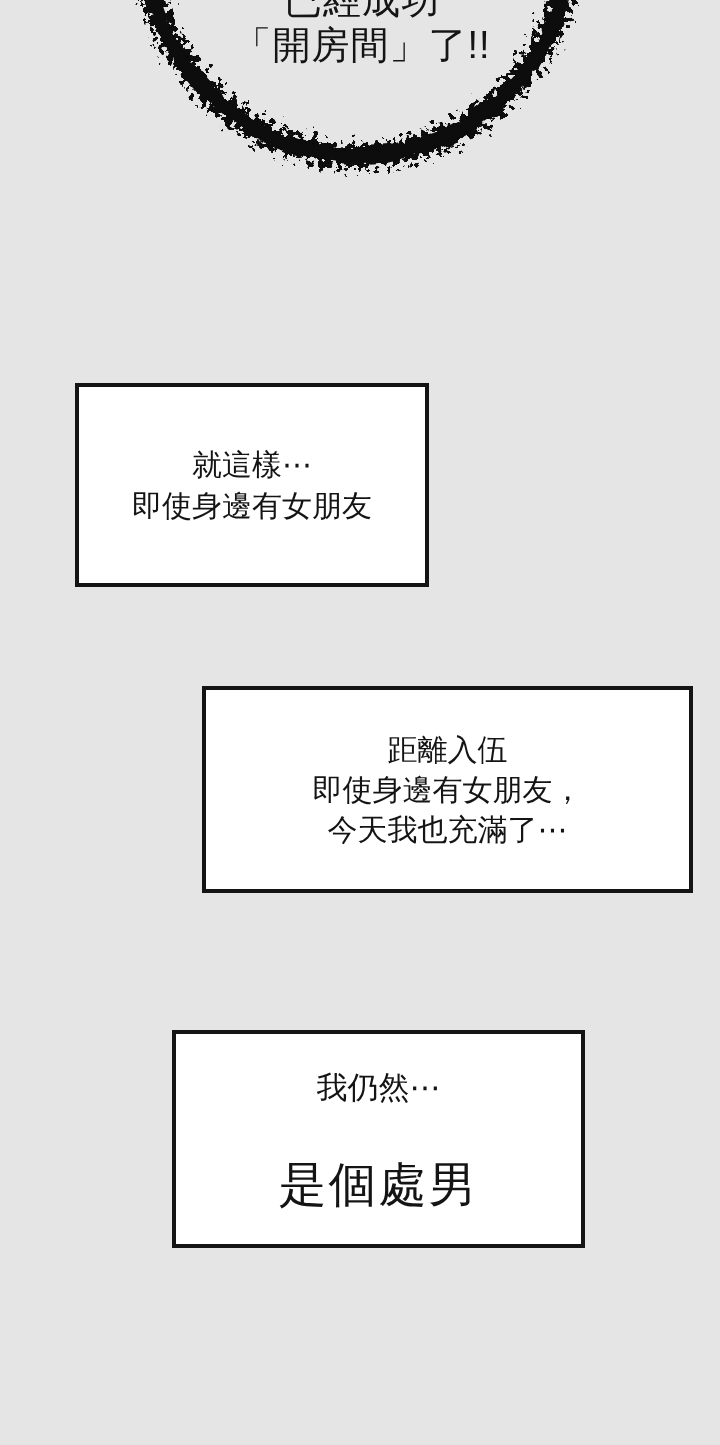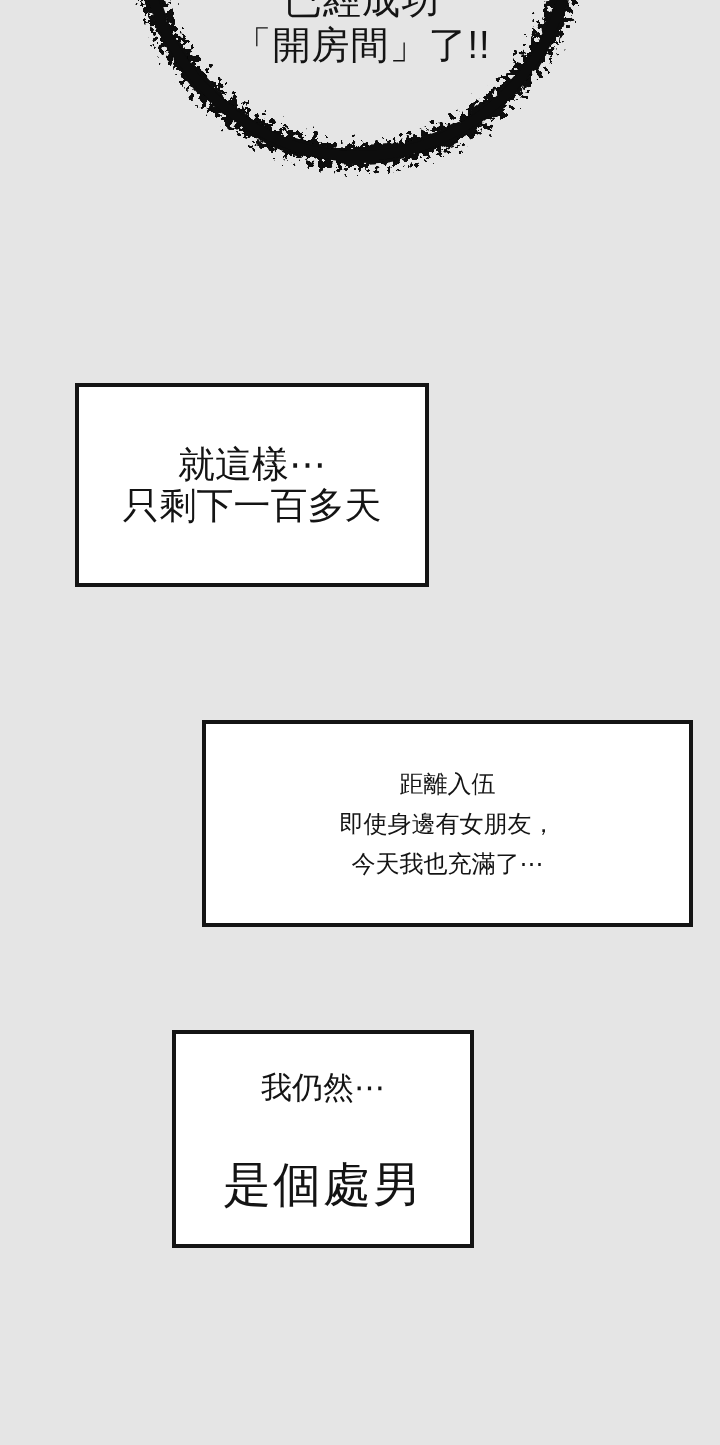--- a/index.html
+++ b/index.html
@@ -40,23 +40,23 @@
     position: absolute;
     border: 4px solid #141414;
     background: #ffffff;
     display: flex;
     flex-direction: column;
     align-items: center;
     justify-content: center;
     text-align: center;
     white-space: nowrap;
   }
-  .box1 { left: 75px;  top: 383px;  width: 354px; height: 204px; font-size: 37px; line-height: 41px; }
-  .box2 { left: 202px; top: 720px;  width: 491px; height: 207px; font-size: 24px; line-height: 40px; }
-  .box3 { left: 172px; top: 1030px; width: 302px; height: 218px; font-size: 31px; line-height: 45px; }
+  .box1 { left: 75px;  top: 383px;  width: 354px; height: 204px; font-size: 30px; line-height: 41px; }
+  .box2 { left: 202px; top: 686px;  width: 491px; height: 207px; font-size: 30px; line-height: 40px; }
+  .box3 { left: 172px; top: 1030px; width: 413px; height: 218px; font-size: 31px; line-height: 45px; }
   .box3 .big-line { font-size: 48px; line-height: 56px; letter-spacing: 2px; margin-top: 47px; }
 </style>
 </head>
 <body>
 
 <div class="page">
 
   <div>
     <svg class="burst-svg" width="720" height="210" viewBox="0 0 720 210" aria-hidden="true">
       <defs>
@@ -74,21 +74,21 @@
       <ellipse cx="358" cy="-70" rx="215" ry="226" fill="none" stroke="#0d0d0d" stroke-width="10"></ellipse>
     </svg>
     <div class="burst-text">
       <div>已經成功</div>
       <div>「開房間」了!!</div>
     </div>
   </div>
 
   <div class="cbox box1">
     <div>就這樣⋯</div>
-    <div>只剩下一百多天</div>
+    <div>即使身邊有女朋友</div>
   </div>
 
   <div class="cbox box2">
     <div>距離入伍</div>
     <div>即使身邊有女朋友，</div>
     <div>今天我也充滿了⋯</div>
   </div>
 
   <div class="cbox box3">
     <div>我仍然⋯</div>

